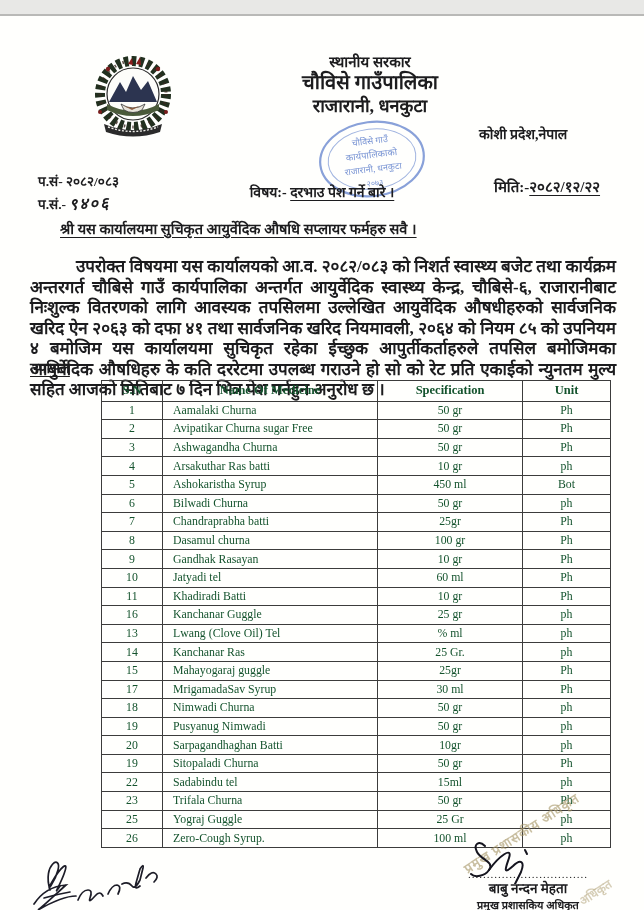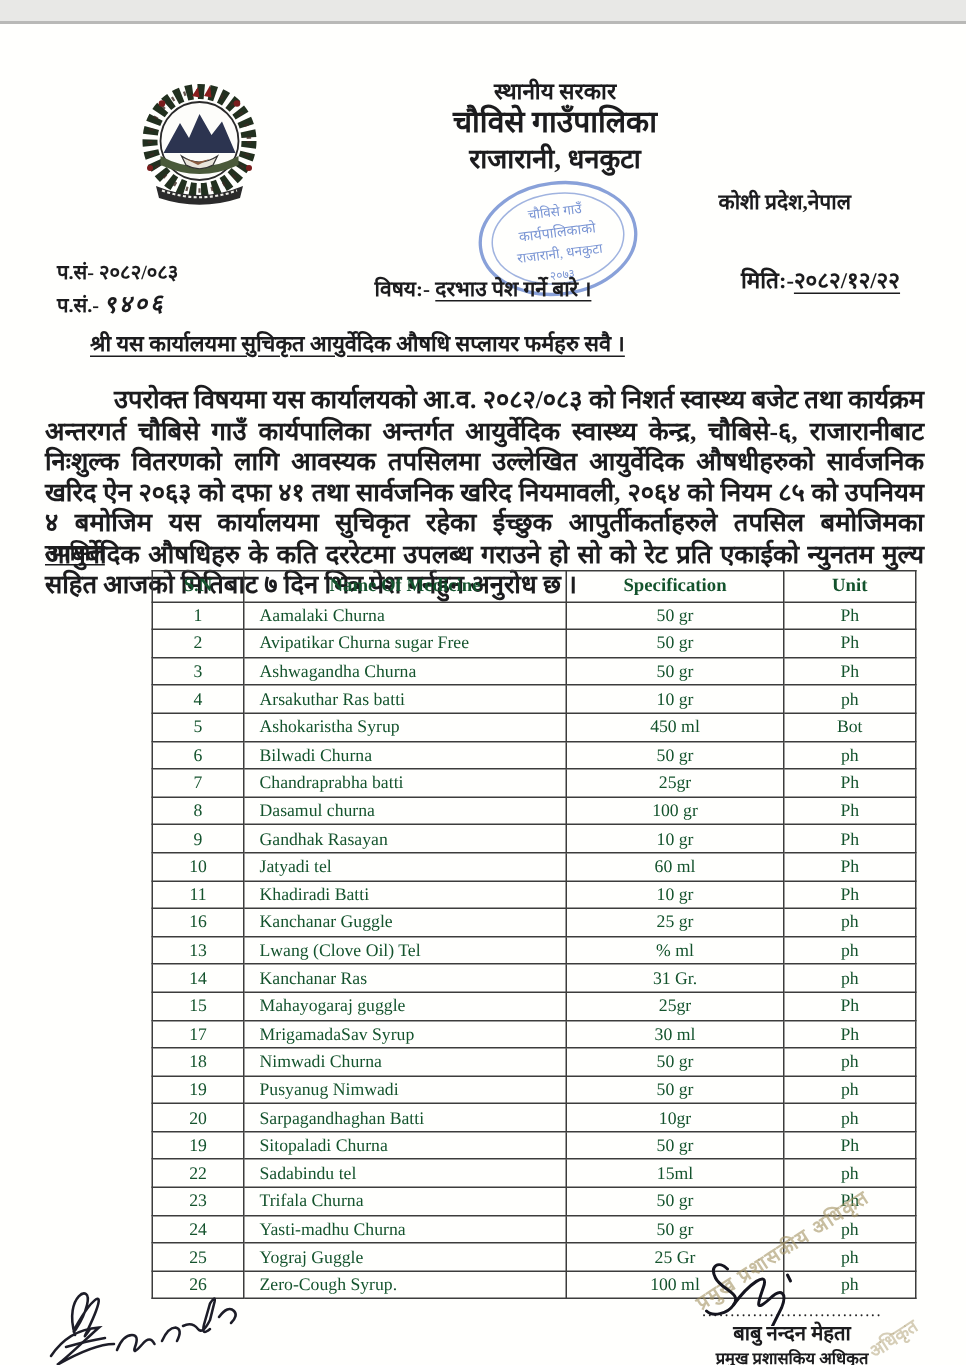--- a/index.html
+++ b/index.html
@@ -200,21 +200,21 @@
         </tr>
         <tr>
           <td>13</td>
           <td>Lwang (Clove Oil) Tel</td>
           <td>% ml</td>
           <td>ph</td>
         </tr>
         <tr>
           <td>14</td>
           <td>Kanchanar Ras</td>
-          <td>31 Gr.</td>
+          <td>25 Gr.</td>
           <td>ph</td>
         </tr>
         <tr>
           <td>15</td>
           <td>Mahayogaraj guggle</td>
           <td>25gr</td>
           <td>Ph</td>
         </tr>
         <tr>
           <td>17</td>
@@ -250,26 +250,20 @@
           <td>22</td>
           <td>Sadabindu tel</td>
           <td>15ml</td>
           <td>ph</td>
         </tr>
         <tr>
           <td>23</td>
           <td>Trifala Churna</td>
           <td>50 gr</td>
           <td>Ph</td>
-        </tr>
-        <tr>
-          <td>24</td>
-          <td>Yasti-madhu Churna</td>
-          <td>50 gr</td>
-          <td>ph</td>
         </tr>
         <tr>
           <td>25</td>
           <td>Yograj Guggle</td>
           <td>25 Gr</td>
           <td>ph</td>
         </tr>
         <tr>
           <td>26</td>
           <td>Zero-Cough Syrup.</td>

